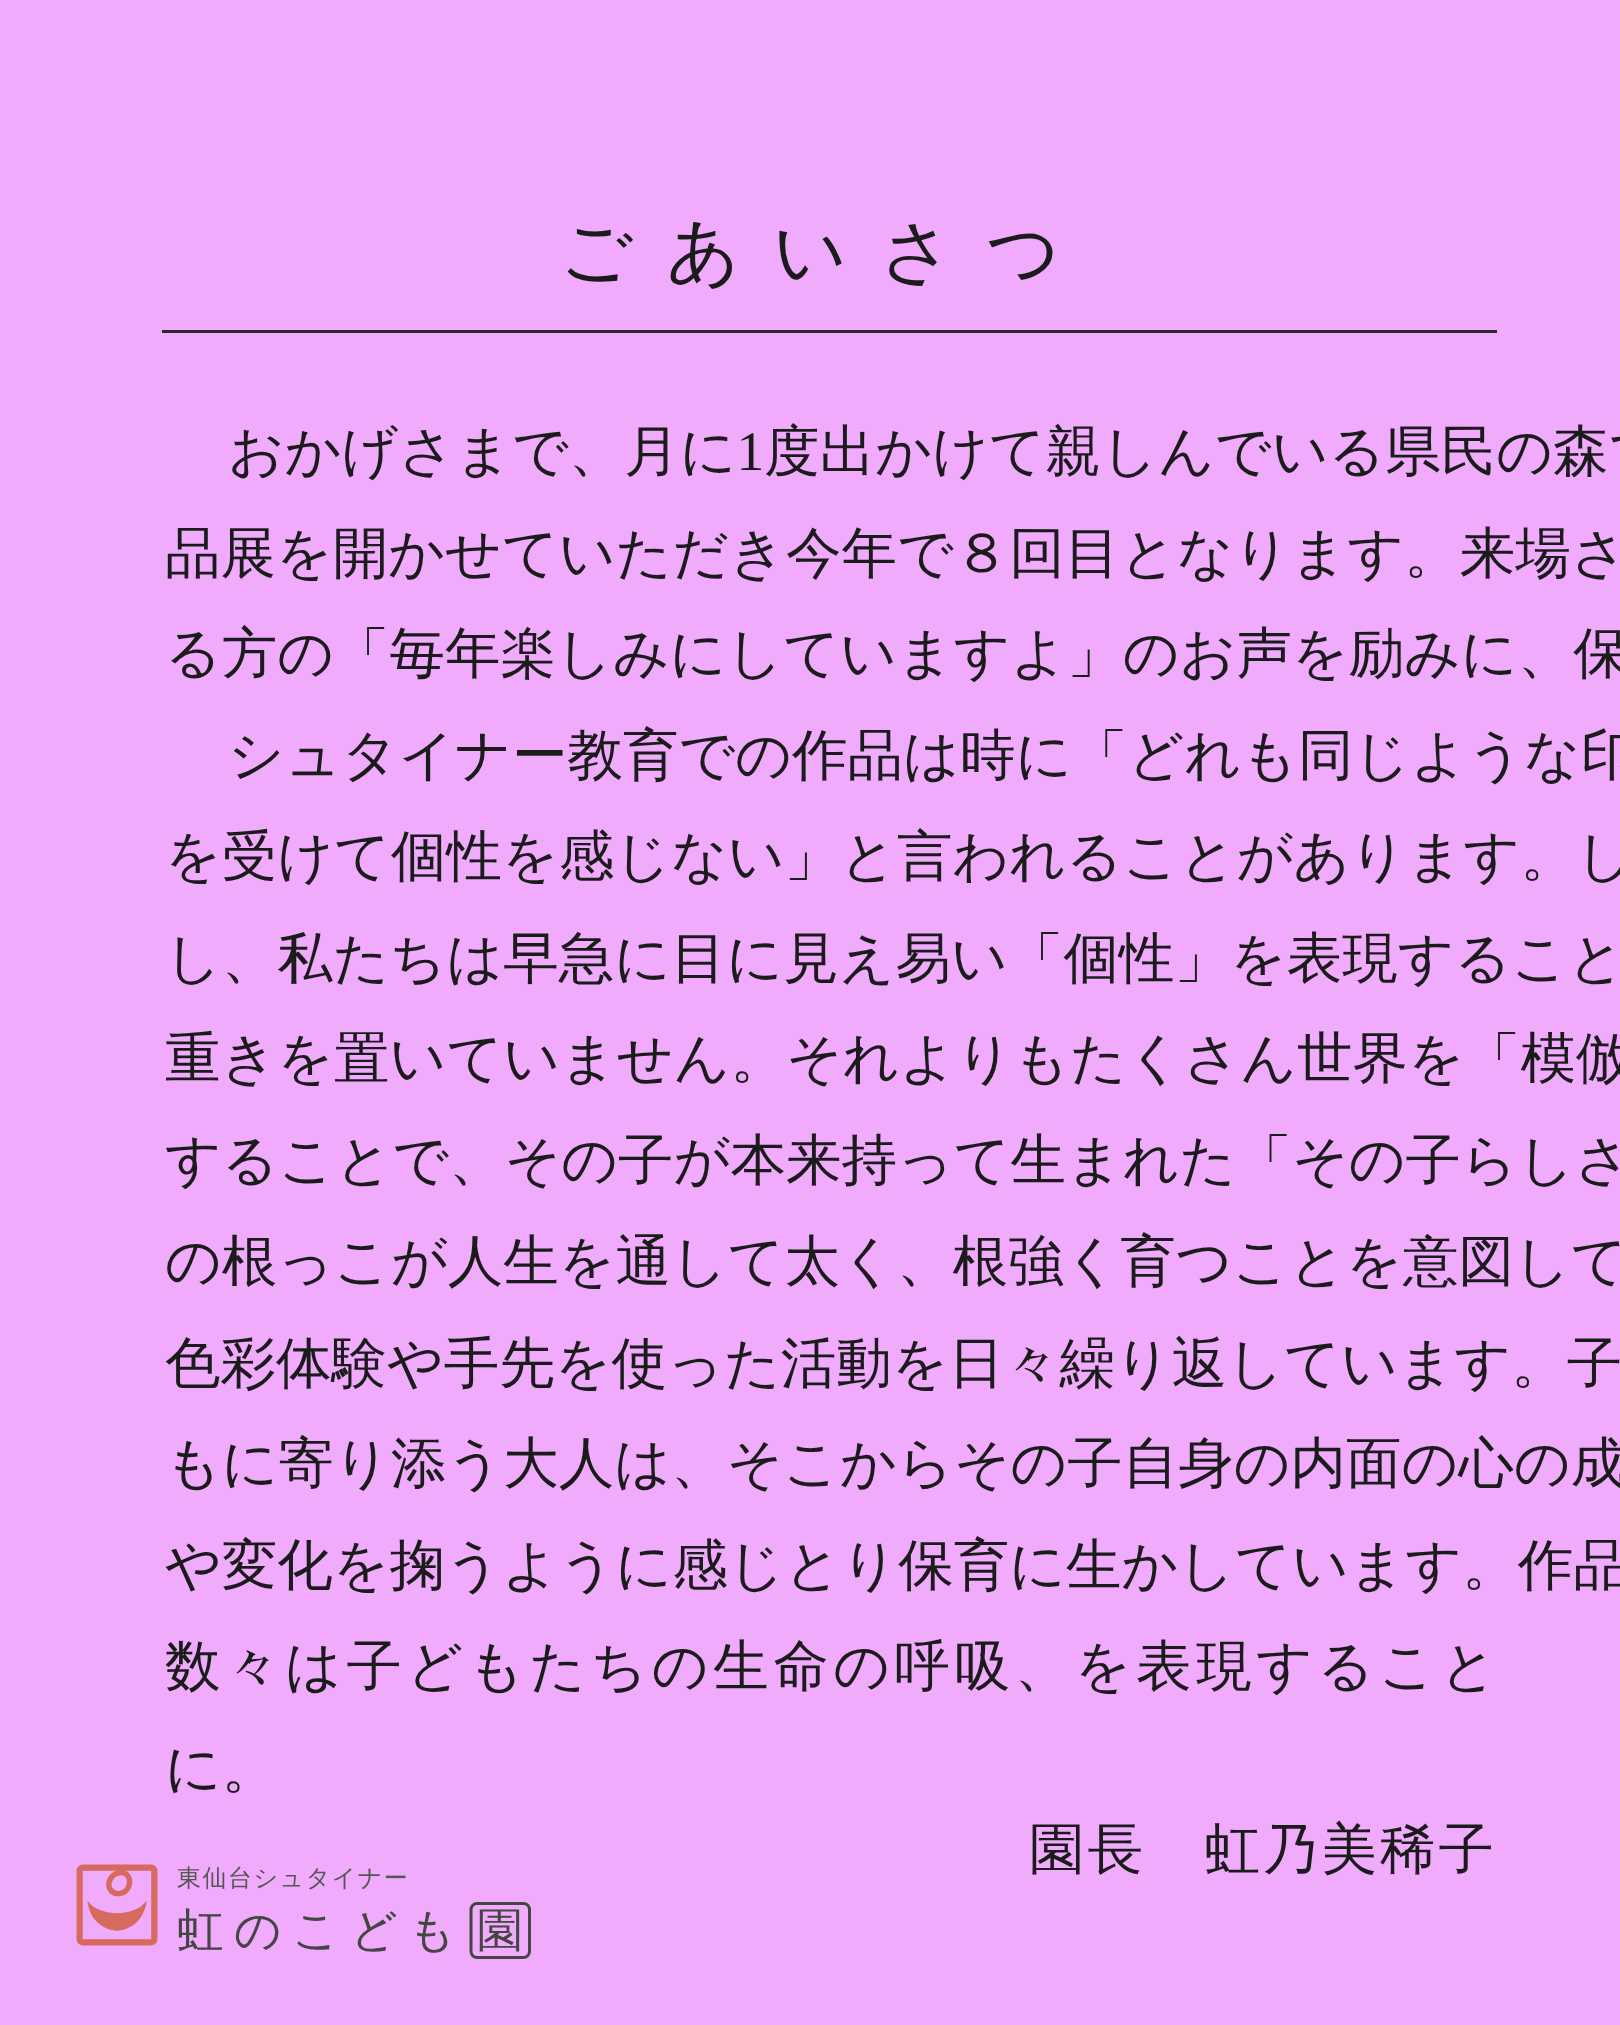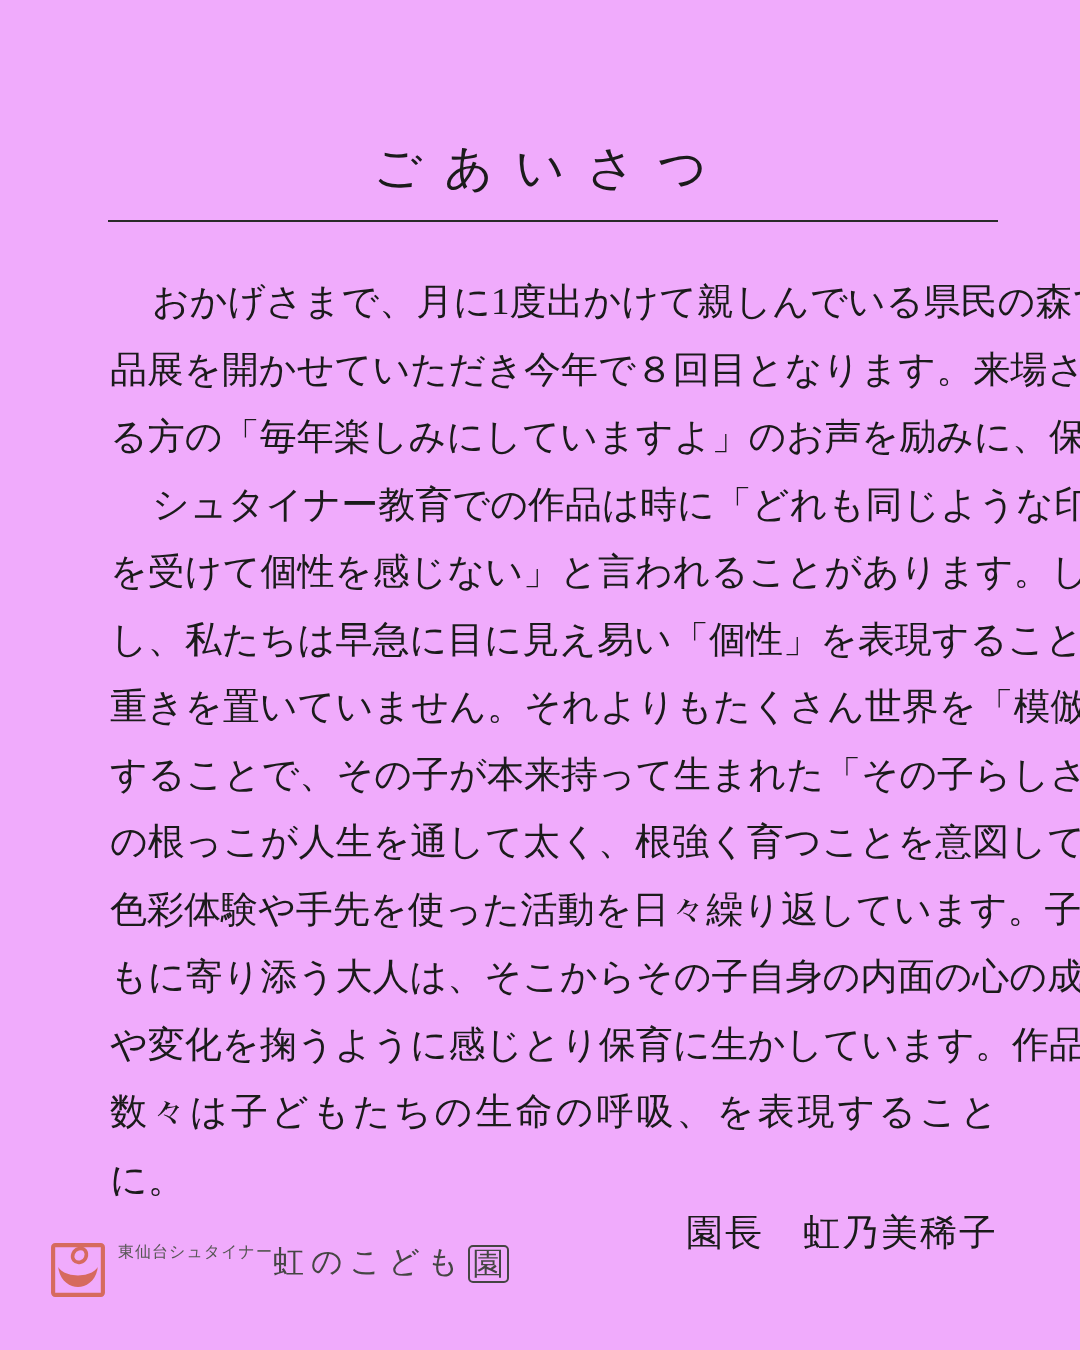--- a/index.html
+++ b/index.html
@@ -52,30 +52,30 @@
   .text-line.last { text-align-last: left; white-space: normal; }
   .footer-logo {
     position: absolute;
     left: 50px;
     top: 1238px;
     display: flex;
     align-items: flex-start;
     gap: 12px;
   }
   .logo-mark { width: 56px; height: 56px; margin-top: 4px; }
-  .logo-text-col { display: flex; }
+  .logo-text-col { display: flex; flex-direction: column; }
   .logo-tagline {
     font-size: 16px;
     color: #565654;
     letter-spacing: 1px;
     margin-top: 4px;
   }
   .logo-name-row {
     display: flex;
-    align-items: flex-end;
+    align-items: center;
     margin-top: 3px;
     font-size: 31px;
     color: #454543;
     letter-spacing: 7px;
     font-weight: 400;
   }
   .logo-name-boxed {
     display: inline-block;
     border: 2.5px solid #454543;
     border-radius: 5px;

